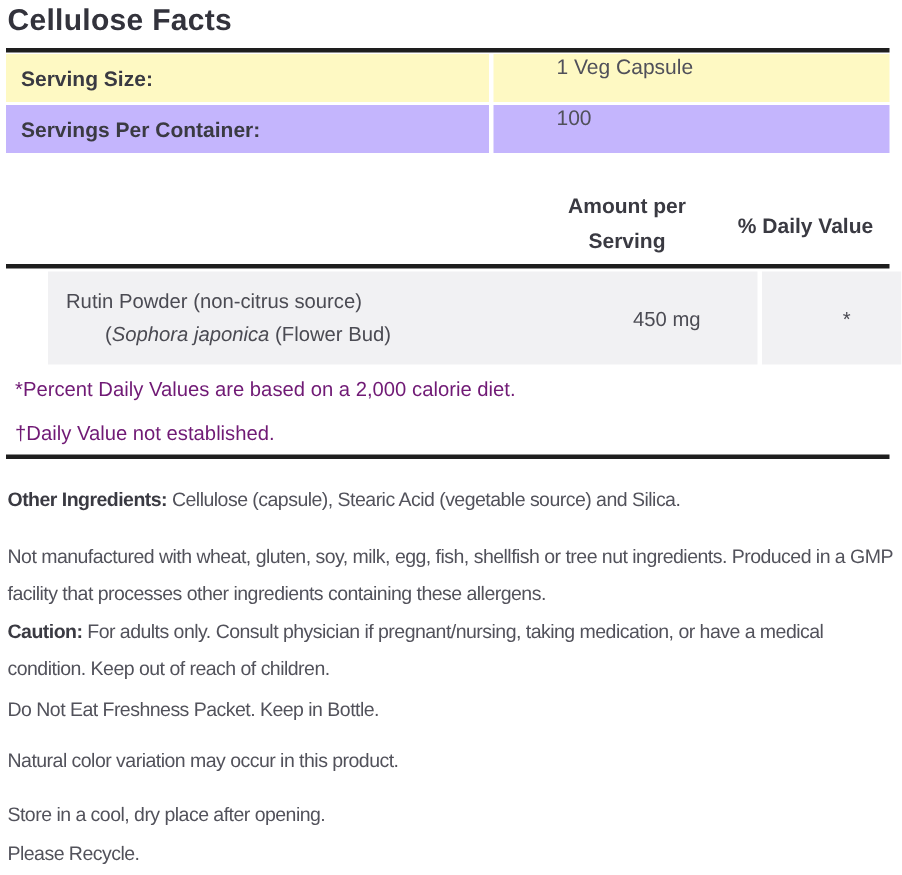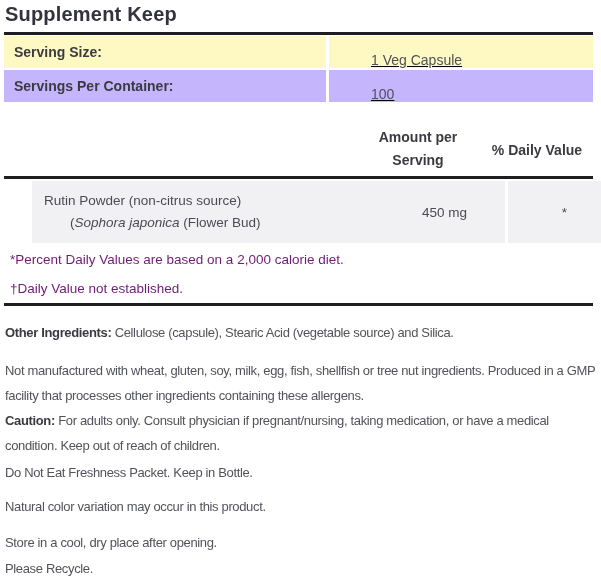--- a/index.html
+++ b/index.html
@@ -23,22 +23,22 @@
   .srow{
     position:absolute;left:4px;width:589px;height:32px;
     display:flex;align-items:stretch;
   }
   .srow .cell-label{
     width:322px;display:flex;align-items:center;
     padding-left:10px;box-sizing:border-box;
   }
   .srow .gap{width:3px;background:#ffffff;}
   .srow .cell-value{
-    flex:1;display:flex;align-items:flex-end;
-    padding-left:42px;box-sizing:border-box;text-decoration:underline;
+    flex:1;display:flex;align-items:flex-start;
+    padding-left:42px;box-sizing:border-box;
   }
   .row-bg-1{background:#fef9c3;}
   .row-bg-2{background:#c4b5fd;}
   .lbl{font-size:14px;font-weight:700;color:#3a3a42;}
   .val{font-size:14px;font-weight:400;color:#50505a;}
   .hdr{
     position:absolute;text-align:center;
     font-size:14px;font-weight:700;color:#3a3a42;
   }
   .ingrow{
@@ -62,21 +62,21 @@
     font-size:13px;line-height:25px;letter-spacing:-0.35px;
     color:#52525b;
   }
   .para b{color:#3a3a42;}
 </style>
 </head>
 <body>
 
 <div id="page">
 
-  <div class="abs title">Supplement Keep</div>
+  <div class="abs title">Cellulose Facts</div>
 
   <div class="bar" style="top:32px"></div>
 
   <div class="srow" style="top:36px">
     <div class="cell-label row-bg-1">
       <span class="lbl">Serving Size:</span>
     </div>
     <div class="gap"></div>
     <div class="cell-value row-bg-1">
       <span class="val">1 Veg Capsule</span>

